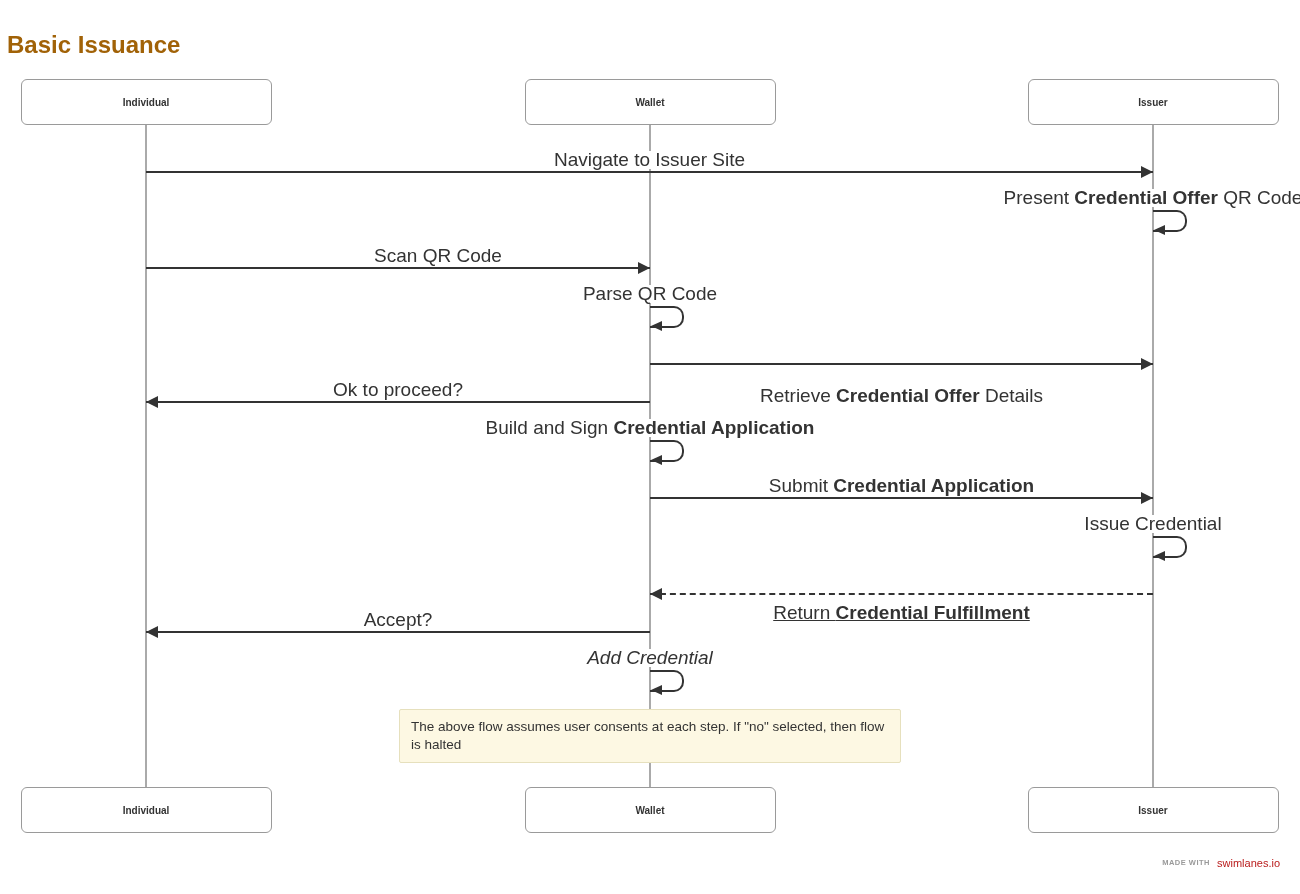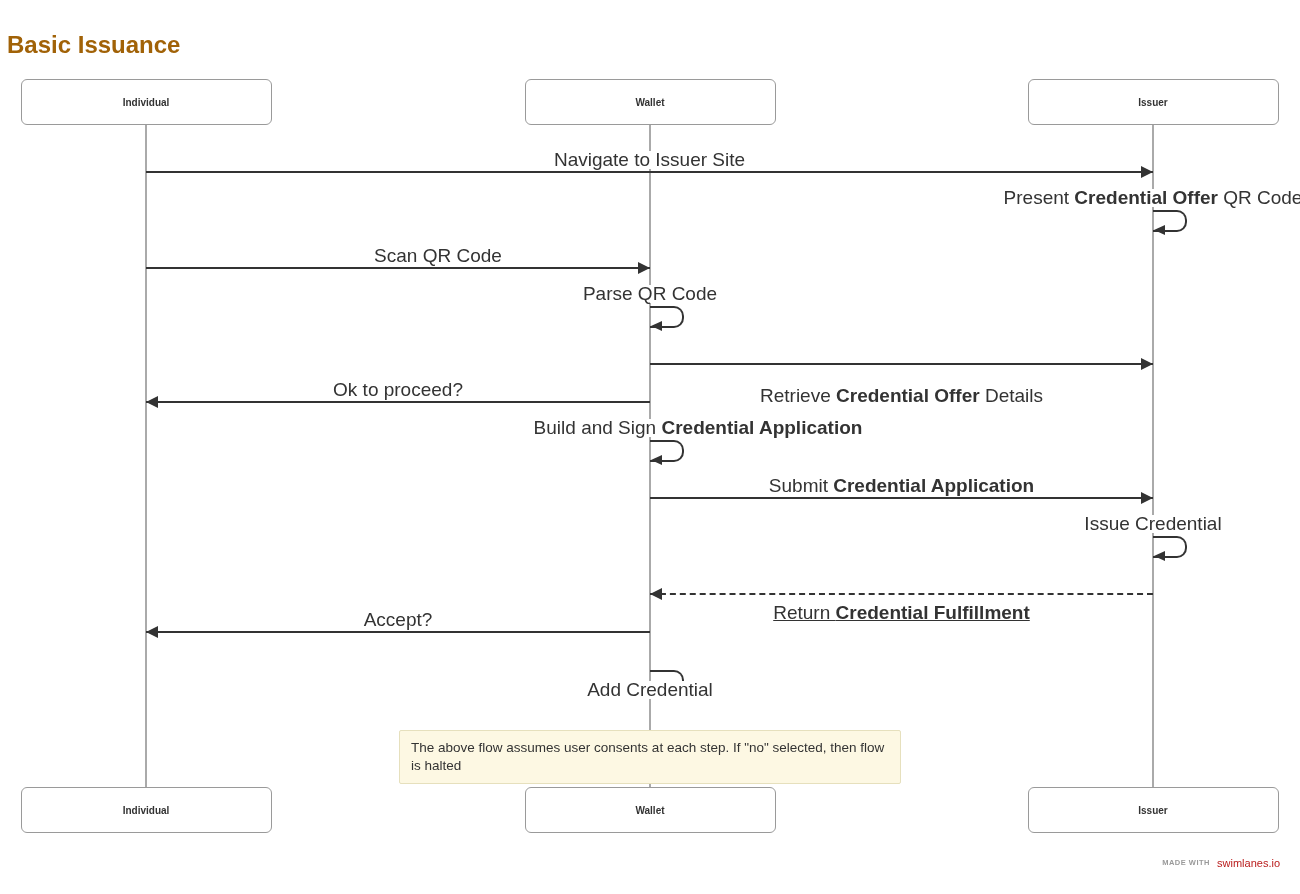--- a/index.html
+++ b/index.html
@@ -80,39 +80,39 @@
       <div class="self-head" style="left: 651px; top: 321px;"></div>
       <div class="msg-label" style="top: 285px; left: 650px;"><span>Parse QR Code</span></div>
       <div class="line-solid" style="left: 650px; width: 503px; top: 363px;"></div>
       <div class="head head-right" style="top: 358px; left: 1141px;"></div>
       <div class="msg-label" style="top: 343px; left: 901.5px; margin-top: 44px;"><span>Retrieve </span><span class="b">Credential Offer</span><span> Details</span></div>
       <div class="line-solid" style="left: 146px; width: 504px; top: 401px;"></div>
       <div class="head head-left" style="top: 396px; left: 146px;"></div>
       <div class="msg-label" style="top: 381px; left: 398px;"><span>Ok to proceed?</span></div>
       <div class="self-loop" style="left: 650px; top: 440px;"></div>
       <div class="self-head" style="left: 651px; top: 455px;"></div>
-      <div class="msg-label" style="top: 419px; left: 650px; margin-left: 48px;"><span>Build and Sign </span><span class="b">Credential Application</span></div>
+      <div class="msg-label" style="top: 419px; left: 650px;"><span>Build and Sign </span><span class="b">Credential Application</span></div>
       <div class="line-solid" style="left: 650px; width: 503px; top: 497px;"></div>
       <div class="head head-right" style="top: 492px; left: 1141px;"></div>
       <div class="msg-label" style="top: 477px; left: 901.5px;"><span>Submit </span><span class="b">Credential Application</span></div>
       <div class="self-loop" style="left: 1153px; top: 536px;"></div>
       <div class="self-head" style="left: 1154px; top: 551px;"></div>
       <div class="msg-label" style="top: 515px; left: 1153px;"><span>Issue Credential</span></div>
       <div class="line-dashed" style="left: 650px; width: 503px; top: 593px;"></div>
       <div class="head head-left" style="top: 588px; left: 650px;"></div>
       <div class="msg-label" style="top: 604px; left: 901.5px; text-decoration: underline;"><span>Return </span><span class="b">Credential Fulfillment</span></div>
       <div class="line-solid" style="left: 146px; width: 504px; top: 631px;"></div>
       <div class="head head-left" style="top: 626px; left: 146px;"></div>
       <div class="msg-label" style="top: 611px; left: 398px;"><span>Accept?</span></div>
       <div class="self-loop" style="left: 650px; top: 670px;"></div>
       <div class="self-head" style="left: 651px; top: 685px;"></div>
-      <div class="msg-label" style="top: 681px; left: 650px;"><span>Add Credential</span></div>
+      <div class="msg-label" style="top: 649px; left: 650px; font-style: italic;"><span>Add Credential</span></div>
     </div>
 
-  <div class="note" id="note-box" style="top: 730px;">
+  <div class="note" id="note-box" style="top: 709px;">
     <span>The above flow assumes user consents at each step. If "no" selected, then flow is halted</span>
   </div>
 
   <div id="actors-bottom">
       <div class="actor-box" style="left: 20.5px; top: 787px;">
         <span>Individual</span>
       </div>
       <div class="actor-box" style="left: 524.5px; top: 787px;">
         <span>Wallet</span>
       </div>

